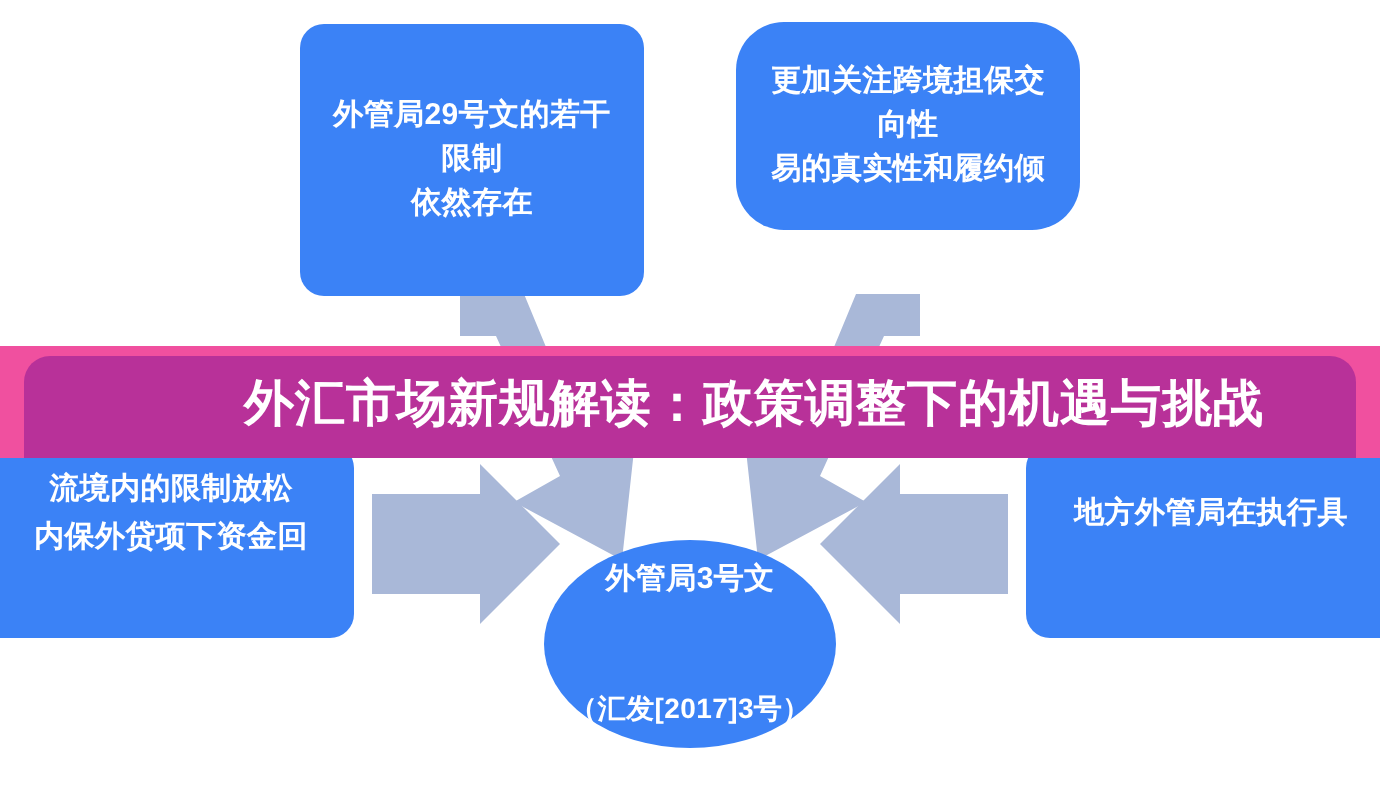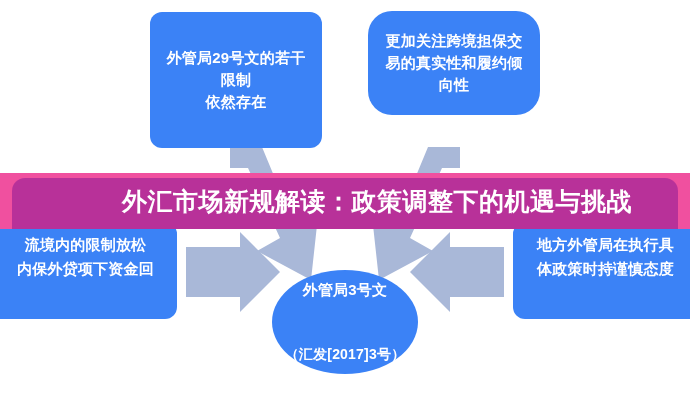--- a/index.html
+++ b/index.html
@@ -161,36 +161,35 @@
     <div class="lines">
       <span class="ln">外管局29号文的若干</span>
       <span class="ln">限制</span>
       <span class="ln">依然存在</span>
     </div>
   </div>
 
   <div class="node node-tr">
     <div class="lines">
       <span class="ln">更加关注跨境担保交</span>
+      <span class="ln">向性</span>
       <span class="ln">易的真实性和履约倾</span>
-      <span class="ln">向性</span>
     </div>
   </div>
 
   <div class="node node-l">
     <div class="lines">
       <span class="ln">流境内的限制放松</span>
       <span class="ln">内保外贷项下资金回</span>
     </div>
   </div>
 
   <div class="node node-r">
     <div class="lines">
       <span class="ln">地方外管局在执行具</span>
-      <span class="ln">体政策时持谨慎态度</span>
     </div>
   </div>
 
   <div id="banner">
     <div id="banner-band"></div>
     <div id="banner-plate"></div>
     <div id="banner-title">外汇市场新规解读：政策调整下的机遇与挑战</div>
   </div>
 
 </div>

